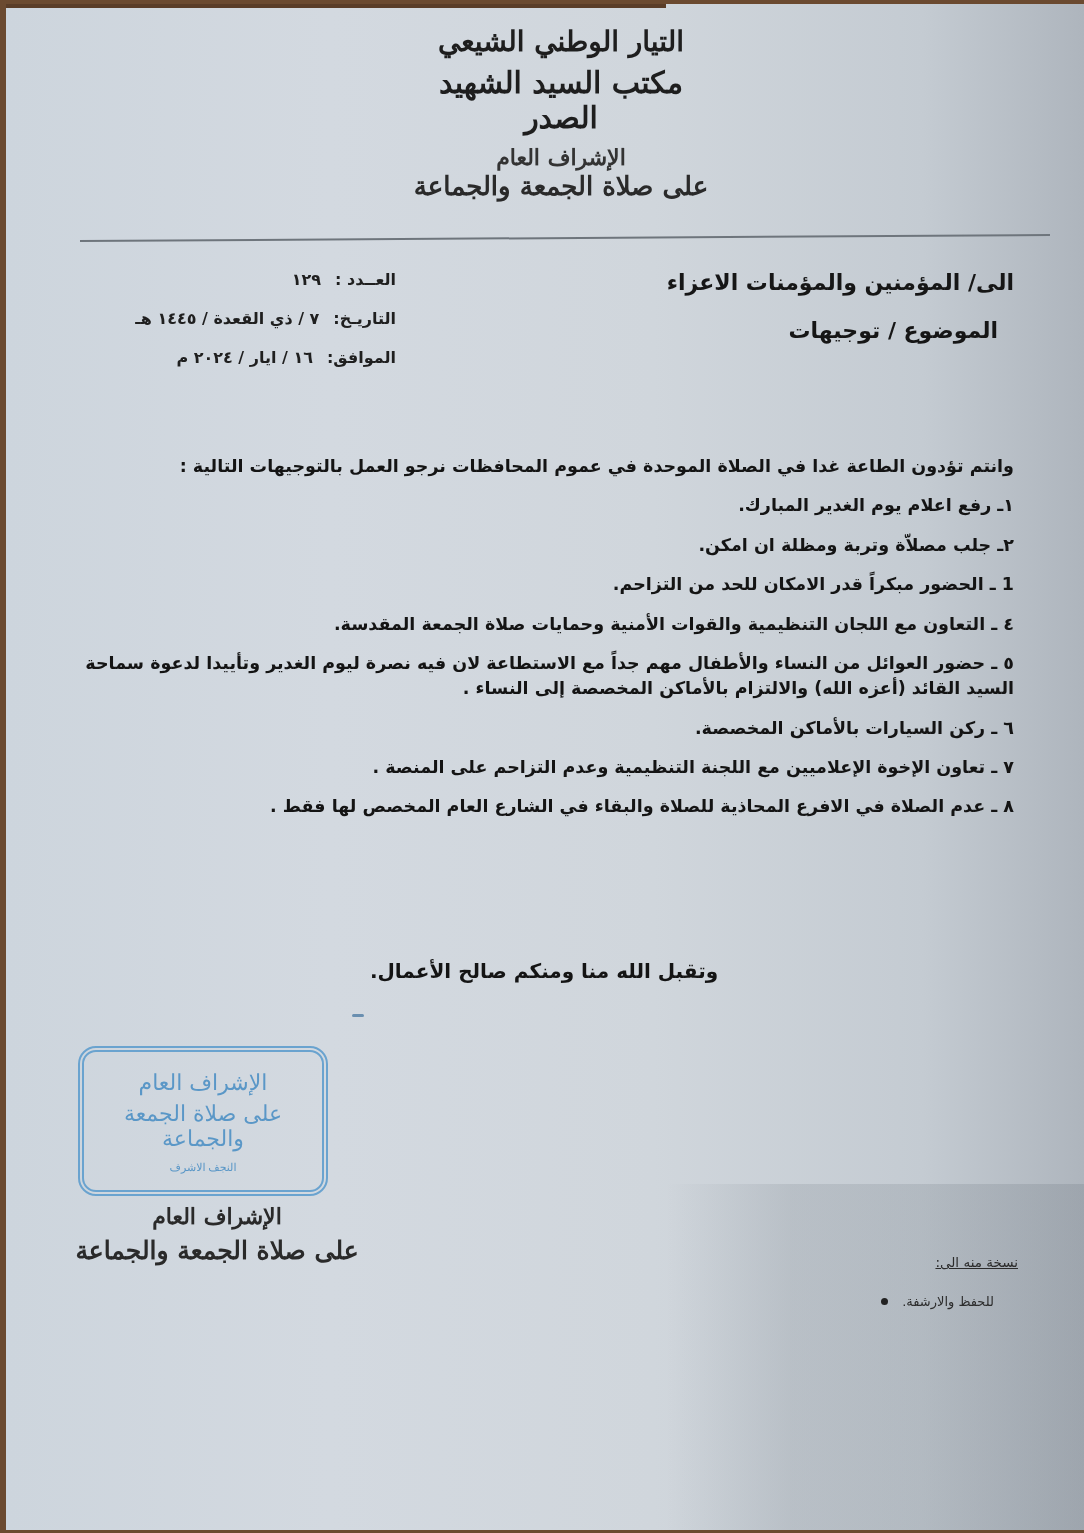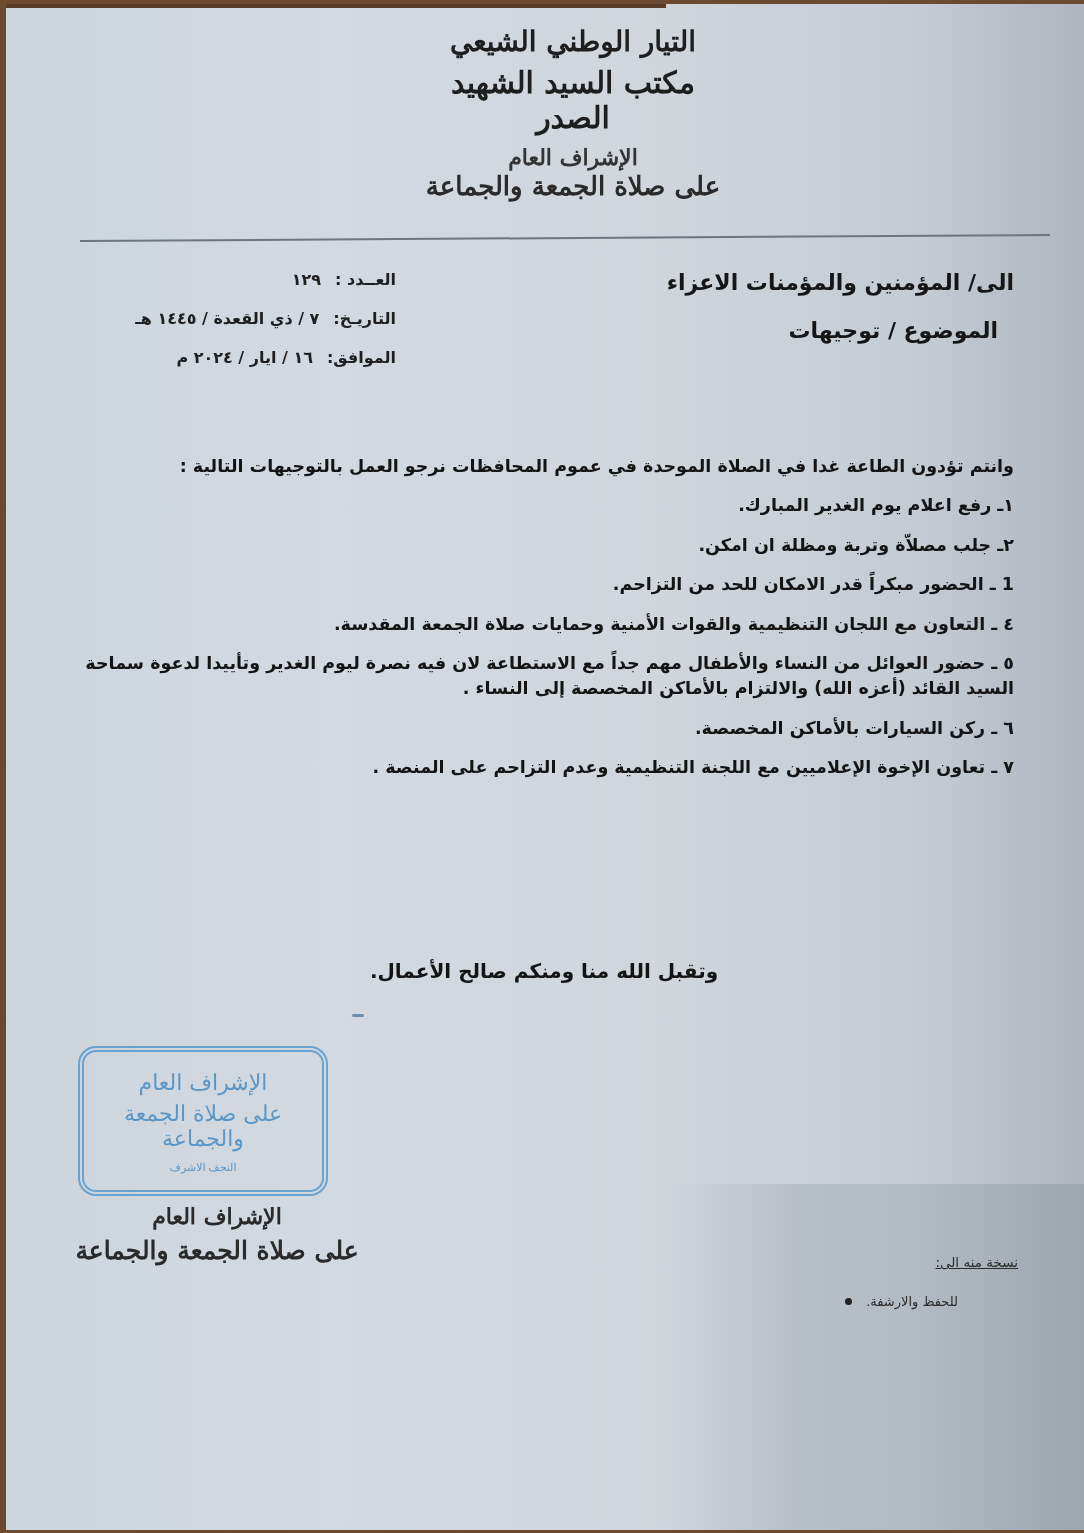--- a/index.html
+++ b/index.html
@@ -15,21 +15,21 @@
     }
     .topband {
       position: absolute; left: 0; top: 0; width: 660px; height: 4px;
       background: #5a3d28;
     }
     .shade {
       position: absolute; left: 660px; top: 1180px; width: 420px; height: 350px;
       background: linear-gradient(90deg, rgba(0,0,0,0) 0%, rgba(60,70,80,0.12) 30%, rgba(60,70,80,0.14) 100%);
     }
     .rtl { direction: rtl; unicode-bidi: embed; }
-    .header { position: absolute; left: 412px; top: 22px; width: 310px; text-align: center; color: #1e1e1e; }
+    .header { position: absolute; left: 400px; top: 22px; width: 310px; text-align: center; color: #1e1e1e; }
     .cal { font-family: "DejaVu Serif", serif; font-weight: bold; letter-spacing: 0; line-height: 1.15; }
     .h1 { font-size: 28px; }
     .h2 { font-size: 30px; margin-top: 8px; }
     .h3 { font-size: 22px; margin-top: 10px; color: #333; }
     .h4 { font-size: 26px; margin-top: 2px; color: #2a2a2a; }
     .rule {
       position: absolute; left: 74px; top: 236px; width: 970px; height: 2px;
       background: #6e757c; transform: rotate(-0.35deg); transform-origin: left center;
     }
     .recipient { position: absolute; right: 70px; top: 266px; font-size: 22px; font-weight: bold; color: #161616; text-align: left; }
@@ -48,21 +48,21 @@
       color: #5a97c7; text-align: center;
     }
     .stamp .s1 { font-family: "DejaVu Serif", serif; font-size: 22px; margin-top: 18px; }
     .stamp .s2 { font-family: "DejaVu Serif", serif; font-size: 22px; margin-top: 6px; }
     .stamp .s3 { font-family: Liberation Serif, serif; font-size: 11px; margin-top: 10px; }
     .footerlogo { position: absolute; left: 66px; top: 1200px; width: 290px; text-align: center; color: #2a2a2a; }
     .footerlogo .f1 { font-size: 22px; }
     .footerlogo .f2 { font-size: 25px; margin-top: 8px; }
     .copy { position: absolute; right: 66px; top: 1250px; text-align: right; color: #2c2c2c; }
     .copy .ct { font-size: 13.5px; text-decoration: underline; }
-    .copy .cl { display: flex; flex-direction: row-reverse; align-items: center; gap: 14px; margin-top: 24px; margin-right: 60px; font-size: 13px; justify-content: center; }
+    .copy .cl { display: flex; flex-direction: row-reverse; align-items: center; gap: 14px; margin-top: 24px; margin-right: 24px; font-size: 13px; justify-content: center; }
     .bullet { width: 7px; height: 7px; border-radius: 50%; background: #222; display: inline-block; }
     .tick { position: absolute; left: 346px; top: 1010px; width: 12px; height: 3px; background: #6a8fb0; border-radius: 2px; }
   </style>
 </head>
 <body>
 
 <div class="page">
   <div class="topband"></div>
   <div class="shade"></div>
 
@@ -95,20 +95,21 @@
 
   <div class="body rtl">
     <div class="intro">وانتم تؤدون الطاعة غدا في الصلاة الموحدة في عموم المحافظات نرجو العمل بالتوجيهات التالية :</div>
     <div class="item">١ـ رفع اعلام يوم الغدير المبارك.</div>
     <div class="item">٢ـ جلب مصلاّة وتربة ومظلة ان امكن.</div>
     <div class="item">1 ـ الحضور مبكراً قدر الامكان للحد من التزاحم.</div>
     <div class="item">٤ ـ التعاون مع اللجان التنظيمية والقوات الأمنية وحمايات صلاة الجمعة المقدسة.</div>
     <div class="item">٥ ـ حضور العوائل من النساء والأطفال مهم جداً مع الاستطاعة لان فيه نصرة ليوم الغدير وتأييدا لدعوة سماحة السيد القائد (أعزه الله) والالتزام بالأماكن المخصصة إلى النساء .</div>
     <div class="item">٦ ـ ركن السيارات بالأماكن المخصصة.</div>
     <div class="item">٧ ـ تعاون الإخوة الإعلاميين مع اللجنة التنظيمية وعدم التزاحم على المنصة .</div>
+    <div class="item">٨ ـ عدم الصلاة في الافرع المحاذية للصلاة والبقاء في الشارع العام المخصص لها فقط .</div>
   </div>
 
   <div class="closing rtl">وتقبل الله منا ومنكم صالح الأعمال.</div>
   <div class="tick"></div>
 
   <div class="stamp rtl">
     <div class="s1">الإشراف العام</div>
     <div class="s2">على صلاة الجمعة والجماعة</div>
     <div class="s3">النجف الاشرف</div>
   </div>

